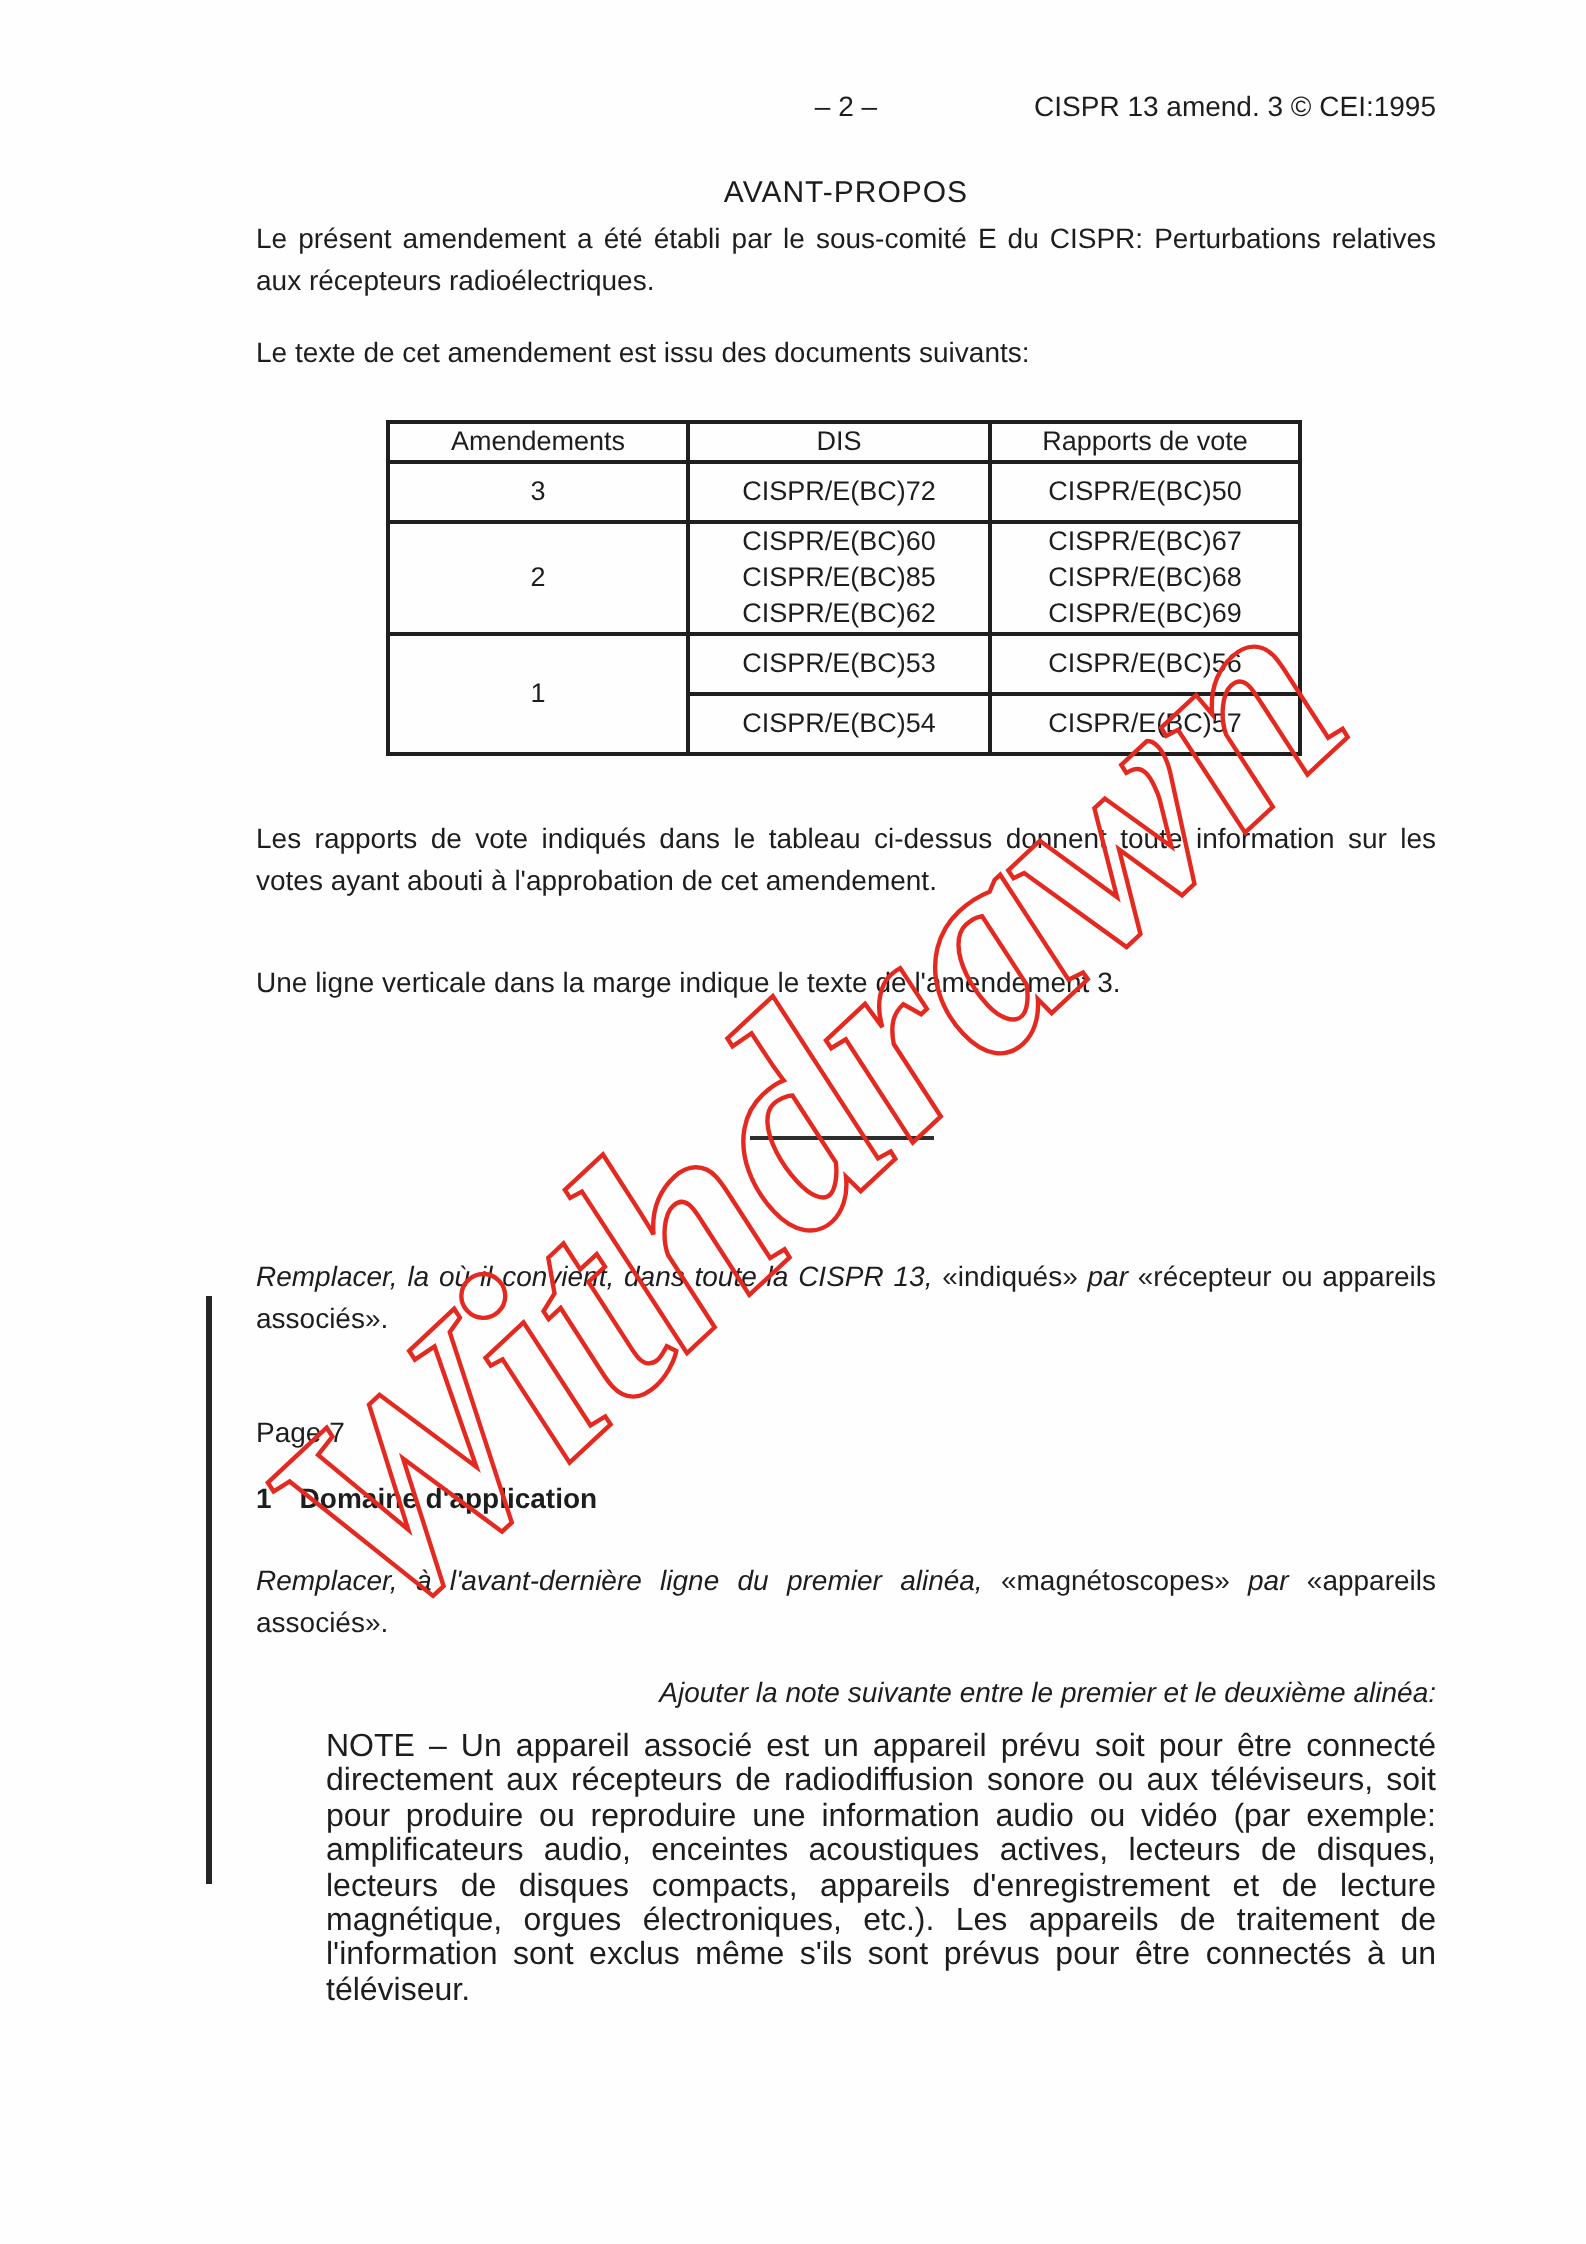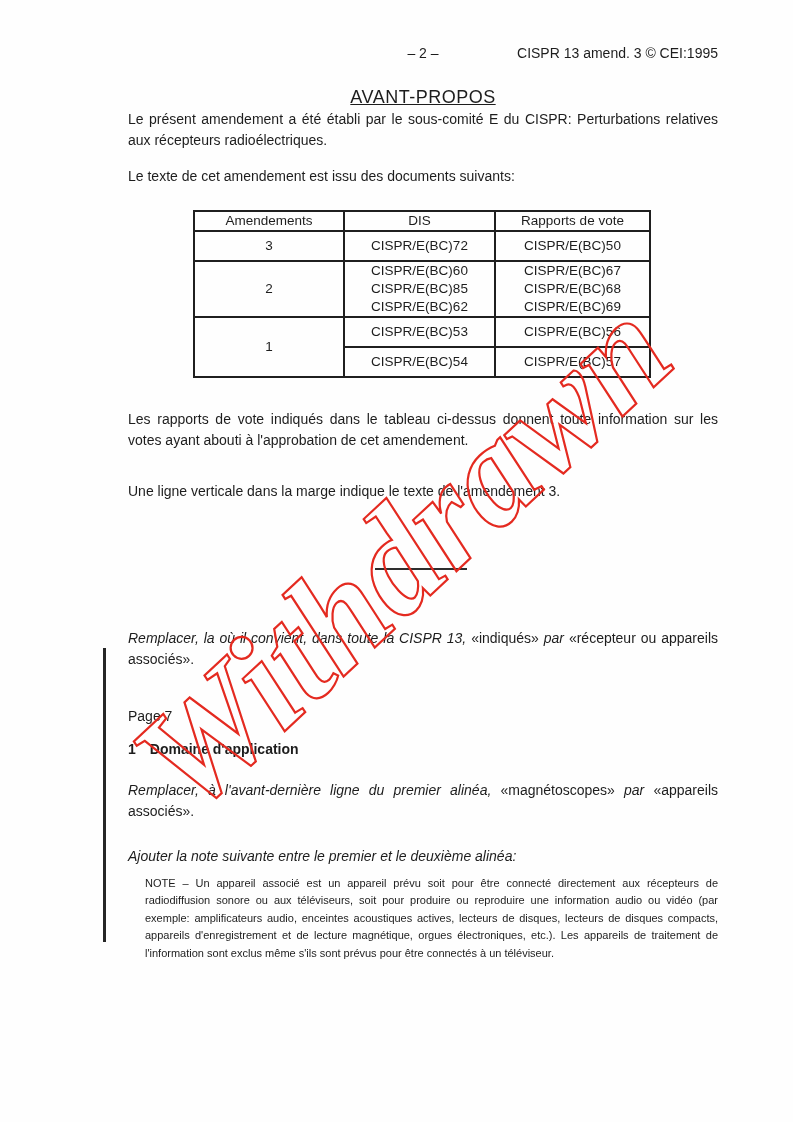--- a/index.html
+++ b/index.html
@@ -13,32 +13,32 @@
     overflow:hidden;
   }
   .content{
     padding:45px 75px 0 128px; 
   }
   
   .hdr{position:relative;height:16px;font-size:14px;line-height:16px;}
   .hdr .pgnum{position:absolute;left:0;right:0;text-align:center;}
   .hdr .ref{position:absolute;right:0;top:0;white-space:nowrap;}
   
-  .title{margin:28px 0 0 0;text-align:center;font-size:18px;line-height:16px;font-weight:normal;letter-spacing:.5px;text-decoration:underline;}
+  .title{margin:28px 0 0 0;text-align:center;font-size:15px;line-height:16px;font-weight:normal;letter-spacing:.5px;}
   
   p{margin:0;font-size:14px;line-height:21px;}
   .just{text-align:justify;}
   .mt-p1{margin-top:4px;}
   .mt-p2{margin-top:15px;}
   .mt-p3{margin-top:31px;}
   .mt-p4{margin-top:30px;}
   .mt-p5{margin-top:58px;}
   .mt-page8{margin-top:36px;}
   .mt-p6{margin-top:20px;}
-  .mt-p7{margin-top:24px;}
+  .mt-p7{margin-top:14px;text-align:right;}
   
   table.amd{
     border-collapse:collapse;
     margin:23px 0 0 65px;
     table-layout:fixed;
     font-size:13.5px;
   }
   table.amd td,table.amd th{
     border:2px solid #1f1f1f;
     text-align:center;
@@ -52,22 +52,22 @@
   
   .sep{height:2px;width:92px;background:#2e2e2e;margin:66px 0 0 247px;}
   
   .edit{font-style:italic;}
   .edit .rm{font-style:normal;}
   
   .section{margin:12px 0 0 0;font-size:14px;line-height:21px;font-weight:bold;}
   .section .num{display:inline-block;margin-right:14px;}
   
   .note{
-    margin:8px 0 0 17px;
-    font-size:11px;line-height:17.4px;
+    margin:8px 0 0 35px;
+    font-size:16px;line-height:17.4px;
     text-align:justify;
   }
   
   .change-bar{position:absolute;left:103px;top:648px;width:2.5px;height:294px;background:#262626;}
   
   .watermark{
     position:absolute;left:402px;top:555px;
     transform:translate(-50%,-50%) rotate(-43deg);
     transform-origin:center;
     font-family:"Liberation Serif",serif;

